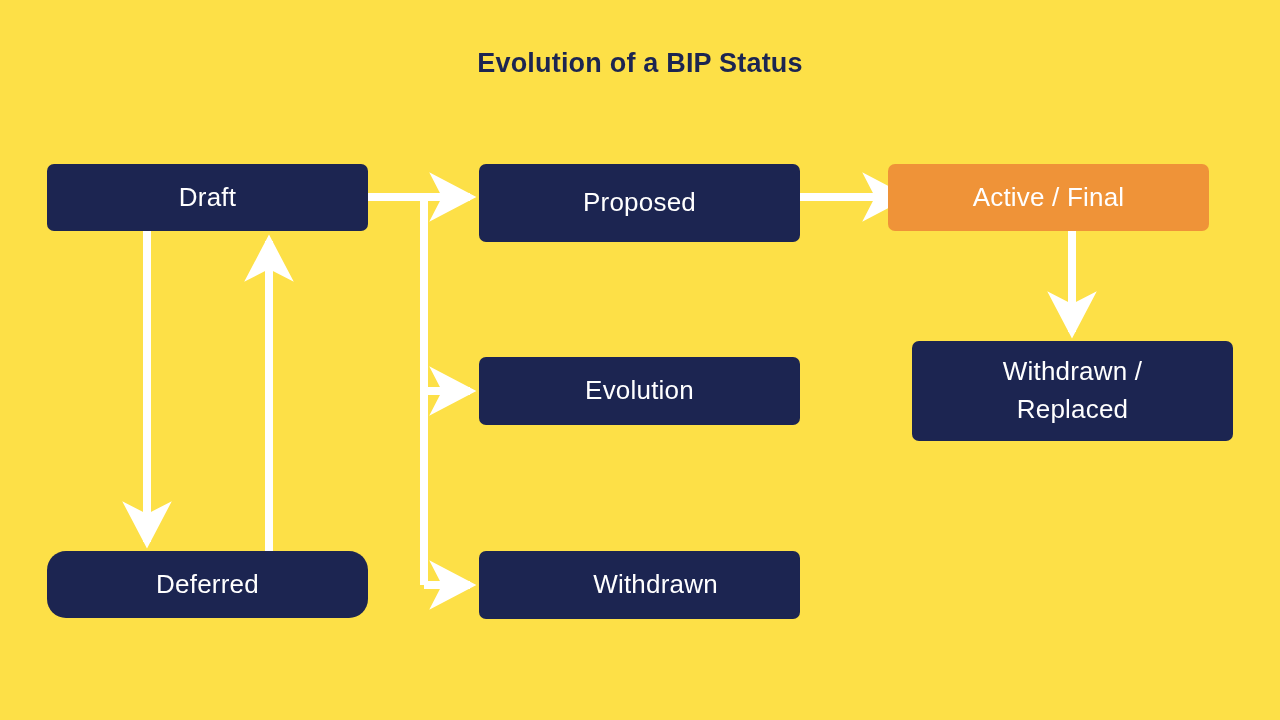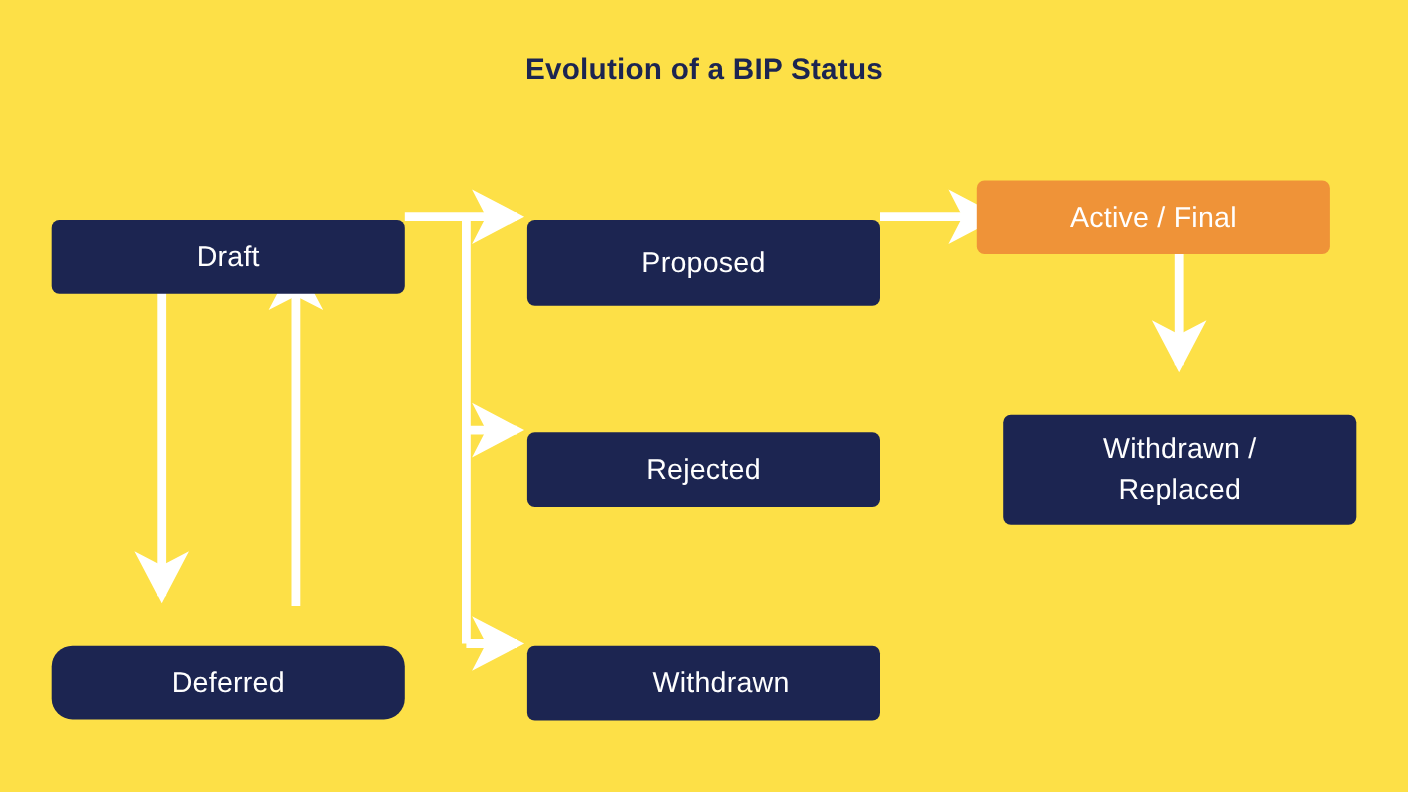--- a/index.html
+++ b/index.html
@@ -36,21 +36,21 @@
     display: flex;
     align-items: center;
     justify-content: center;
     text-align: center;
     color: #ffffff;
     font-size: 26px;
     line-height: 1.45;
     letter-spacing: 0.2px;
     white-space: pre-line;
   }
-  .node.dark  { background: #1c2551; margin-top: 36px; }
+  .node.dark  { background: #1c2551; }
   .node.accent{ background: #ef9338; }
 
   #edges {
     position: absolute;
     left: 0;
     top: 0;
     width: 1280px;
     height: 720px;
     pointer-events: none;
   }
@@ -82,19 +82,19 @@
     <path d="M269,551 L269,241" stroke="#ffffff" stroke-width="8" fill="none" marker-end="url(#ah)"></path>
 
     <path d="M800,197 L903,197" stroke="#ffffff" stroke-width="8" fill="none" marker-end="url(#ah)"></path>
 
     <path d="M1072,231 L1072,332" stroke="#ffffff" stroke-width="8" fill="none" marker-end="url(#ah)"></path>
   </svg>
 
   <div class="node dark" style="left: 47px; top: 164px; width: 321px; height: 67px; background: rgb(28, 37, 81);">Draft</div>
   <div class="node dark" style="left: 479px; top: 164px; width: 321px; height: 78px; background: rgb(28, 37, 81);">Proposed</div>
   <div class="node accent" style="left: 888px; top: 164px; width: 321px; height: 67px; background: rgb(239, 147, 56);">Active / Final</div>
-  <div class="node dark" style="left: 479px; top: 357px; width: 321px; height: 68px; background: rgb(28, 37, 81);">Rejected</div>
+  <div class="node dark" style="left: 479px; top: 357px; width: 321px; height: 68px; background: rgb(28, 37, 81);">Evolution</div>
   <div class="node dark" style="left: 912px; top: 341px; width: 321px; height: 100px; background: rgb(28, 37, 81);">Withdrawn /
 Replaced</div>
   <div class="node dark" style="left: 47px; top: 551px; width: 321px; height: 67px; background: rgb(28, 37, 81); border-radius: 19px;">Deferred</div>
   <div class="node dark" style="left: 479px; top: 551px; width: 321px; height: 68px; background: rgb(28, 37, 81); padding-left: 32px;">Withdrawn</div>
 
 </div>
 
 </body></html>

